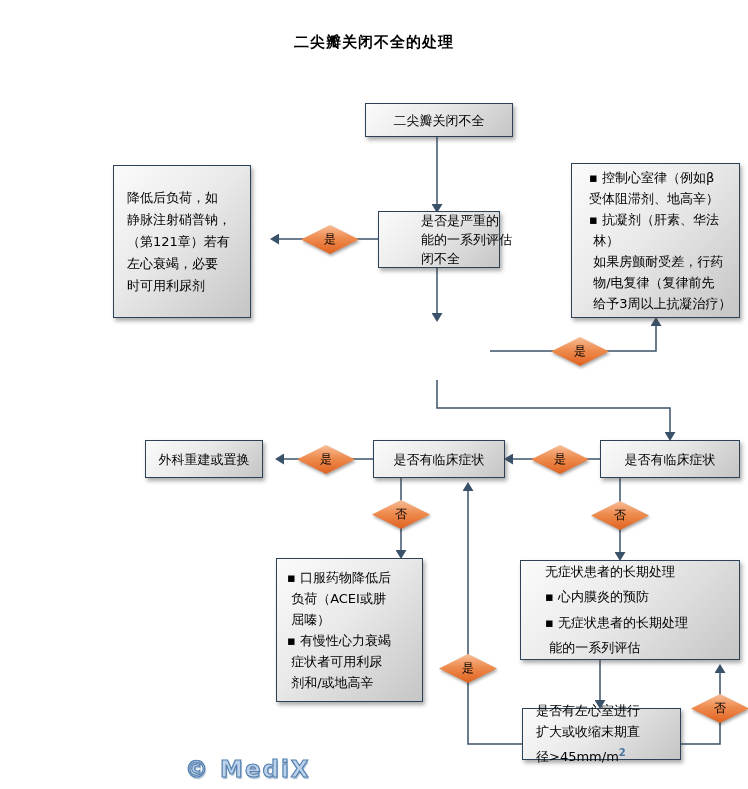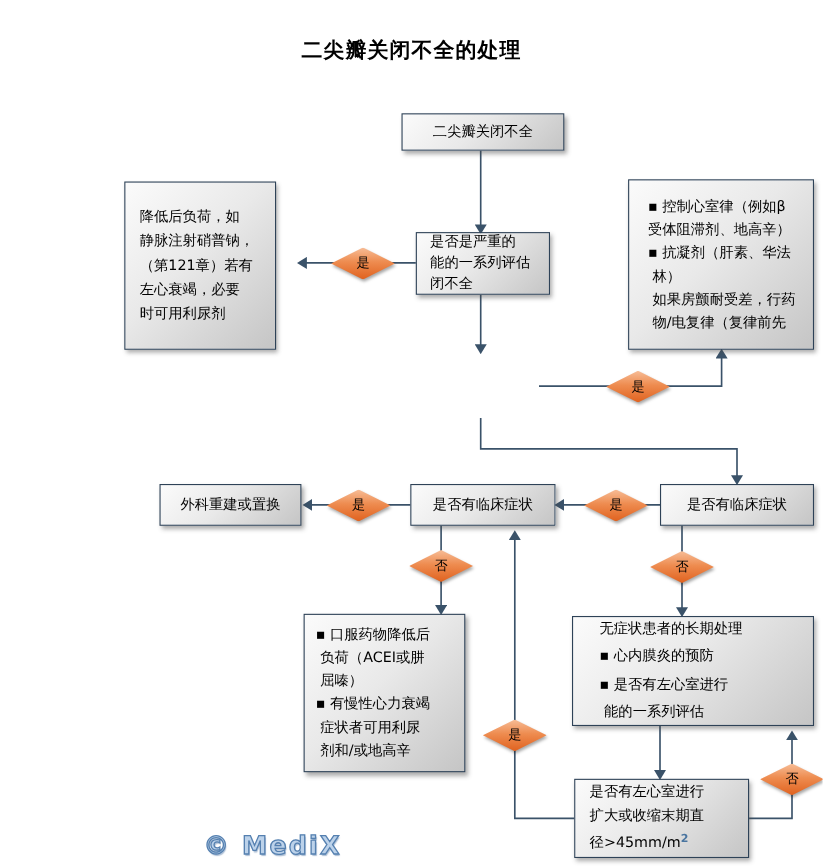--- a/index.html
+++ b/index.html
@@ -2,50 +2,50 @@
 <html><head>
 <meta charset="utf-8">
 <style>
   html,body{margin:0;padding:0;background:#fff;}
   .canvas{
     position:relative;width:748px;height:789px;background:#ffffff;
     font-family:"DejaVu Sans",sans-serif;overflow:hidden;
   }
   .page-title{
     position:absolute;top:33px;left:0;width:748px;text-align:center;
-    font-size:19px;font-weight:bold;color:#000;margin:0;letter-spacing:1px;
+    font-size:15px;font-weight:bold;color:#000;margin:0;letter-spacing:1px;
   }
   svg.connectors{position:absolute;left:0;top:0;z-index:1;}
   .node{
     position:absolute;z-index:2;box-sizing:border-box;
     background:linear-gradient(135deg,#fbfbfb 0%,#e9e9e9 45%,#c5c5c5 100%);
     border:1.5px solid #2e4257;
     box-shadow:2px 3px 4px rgba(70,70,70,0.45);
     font-size:13px;color:#000;
     display:flex;flex-direction:column;justify-content:center;
   }
   .node .ln{white-space:pre;line-height:21px;}
   .ta-center .ln{text-align:center;}
   .node-a{left:365px;top:103px;width:148px;height:34px;}
   .node-b{left:378px;top:211px;width:122px;height:57px;padding-left:12px;}
-  .node-b .ln{line-height:19px;}
+  .node-b .ln{line-height:19px;margin-left:30px;}
   .node-c{left:113px;top:165px;width:138px;height:153px;padding-left:13px;}
   .node-c .ln{line-height:22px;}
   .node-d{left:571px;top:163px;width:169px;height:155px;padding-left:17px;}
   .node-d .ln{line-height:21px;}
   .node-e{left:383px;top:321px;width:107px;height:59px;}
   .node-e .ln{line-height:20px;}
-  .node-f{left:145px;top:440px;width:129px;height:38px;}
+  .node-f{left:145px;top:440px;width:118px;height:38px;}
   .node-g{left:373px;top:440px;width:132px;height:38px;}
   .node-h{left:600px;top:440px;width:140px;height:38px;}
   .node-i{left:276px;top:558px;width:147px;height:144px;padding-left:10px;}
   .node-i .ln{line-height:21px;}
   .node-j{left:520px;top:560px;width:220px;height:100px;padding-left:24px;justify-content:space-between;}
   .node-j .ln{line-height:22px;}
-  .node-k{left:522px;top:708px;width:159px;height:72px;padding-left:13px;}
+  .node-k{left:522px;top:708px;width:159px;height:52px;padding-left:13px;}
   .node-k .ln,.node-k .ln2{white-space:pre;line-height:21px;}
   .node-k sup{color:#4a75a0;font-weight:bold;font-size:10px;}
   .diamond{
     position:absolute;z-index:3;width:58px;height:29px;
     display:flex;align-items:center;justify-content:center;
     filter:drop-shadow(1px 2px 1.5px rgba(0,0,0,0.35));
   }
   .diamond-shape{
     position:absolute;left:0;top:0;width:100%;height:100%;
     background:linear-gradient(180deg,#f7bd97 0%,#ee8c50 45%,#e0621f 100%);
@@ -106,20 +106,21 @@
       <div class="ln">时可用利尿剂</div>
     </div>
 
   <div class="node node-d">
       <div class="ln">▪ 控制心室律（例如β</div>
       <div class="ln">受体阻滞剂、地高辛）</div>
       <div class="ln">▪ 抗凝剂（肝素、华法</div>
       <div class="ln"> 林）</div>
       <div class="ln"> 如果房颤耐受差，行药</div>
       <div class="ln"> 物/电复律（复律前先</div>
+      <div class="ln"> 给予3周以上抗凝治疗）</div>
     </div>
 
 
   <div class="node node-f ta-center">
       <div class="ln">外科重建或置换</div>
     </div>
 
   <div class="node node-g ta-center">
       <div class="ln">是否有临床症状</div>
     </div>
@@ -133,21 +134,21 @@
       <div class="ln"> 负荷（ACEI或肼</div>
       <div class="ln"> 屈嗪）</div>
       <div class="ln">▪ 有慢性心力衰竭</div>
       <div class="ln"> 症状者可用利尿</div>
       <div class="ln"> 剂和/或地高辛</div>
     </div>
 
   <div class="node node-j">
       <div class="ln">无症状患者的长期处理</div>
       <div class="ln">▪ 心内膜炎的预防</div>
-      <div class="ln">▪ 是否有左心室进行</div>
+      <div class="ln">▪ 无症状患者的长期处理</div>
       <div class="ln"> 能的一系列评估</div>
     </div>
 
   <div class="node node-k">
     <div>
         <div class="ln">是否有左心室进行</div>
         <div class="ln">扩大或收缩末期直</div>
       </div>
     <div class="ln2"><span>径&gt;45mm/m</span><sup>2</sup></div>
   </div>

